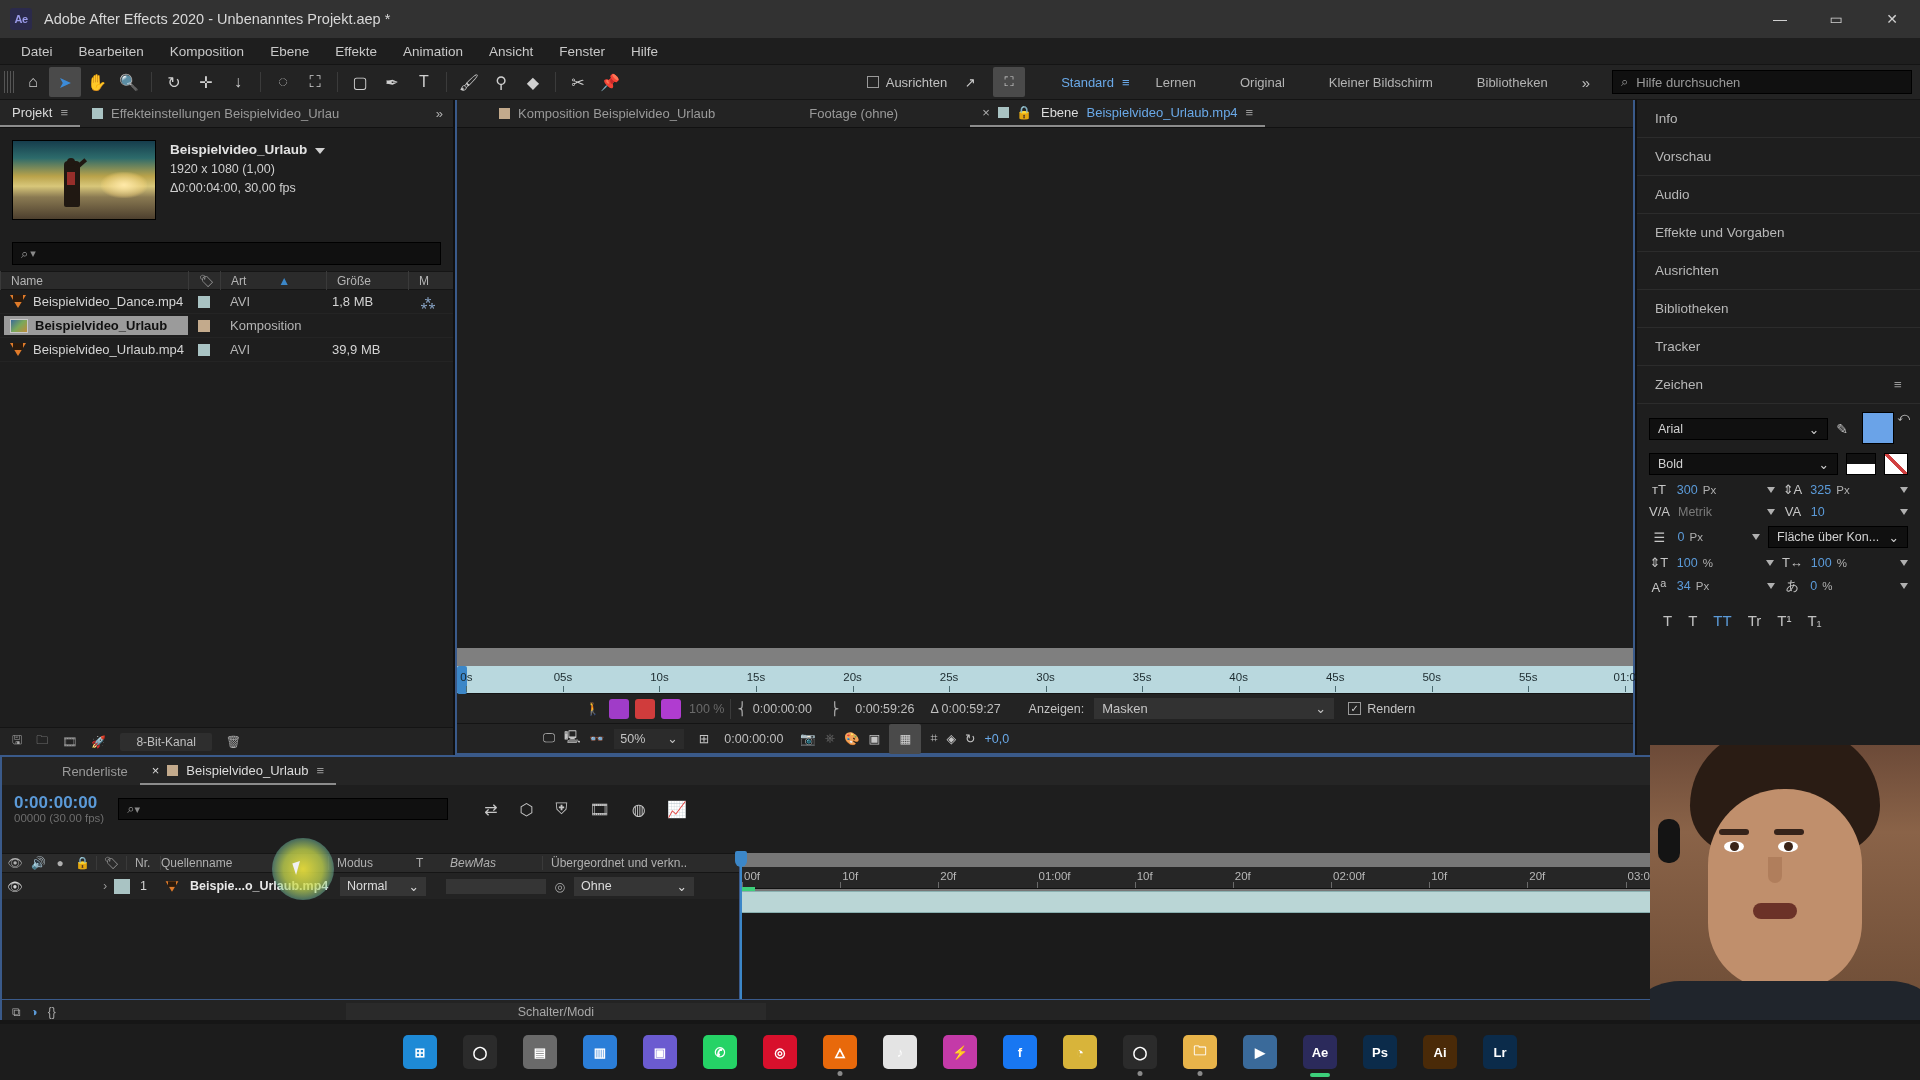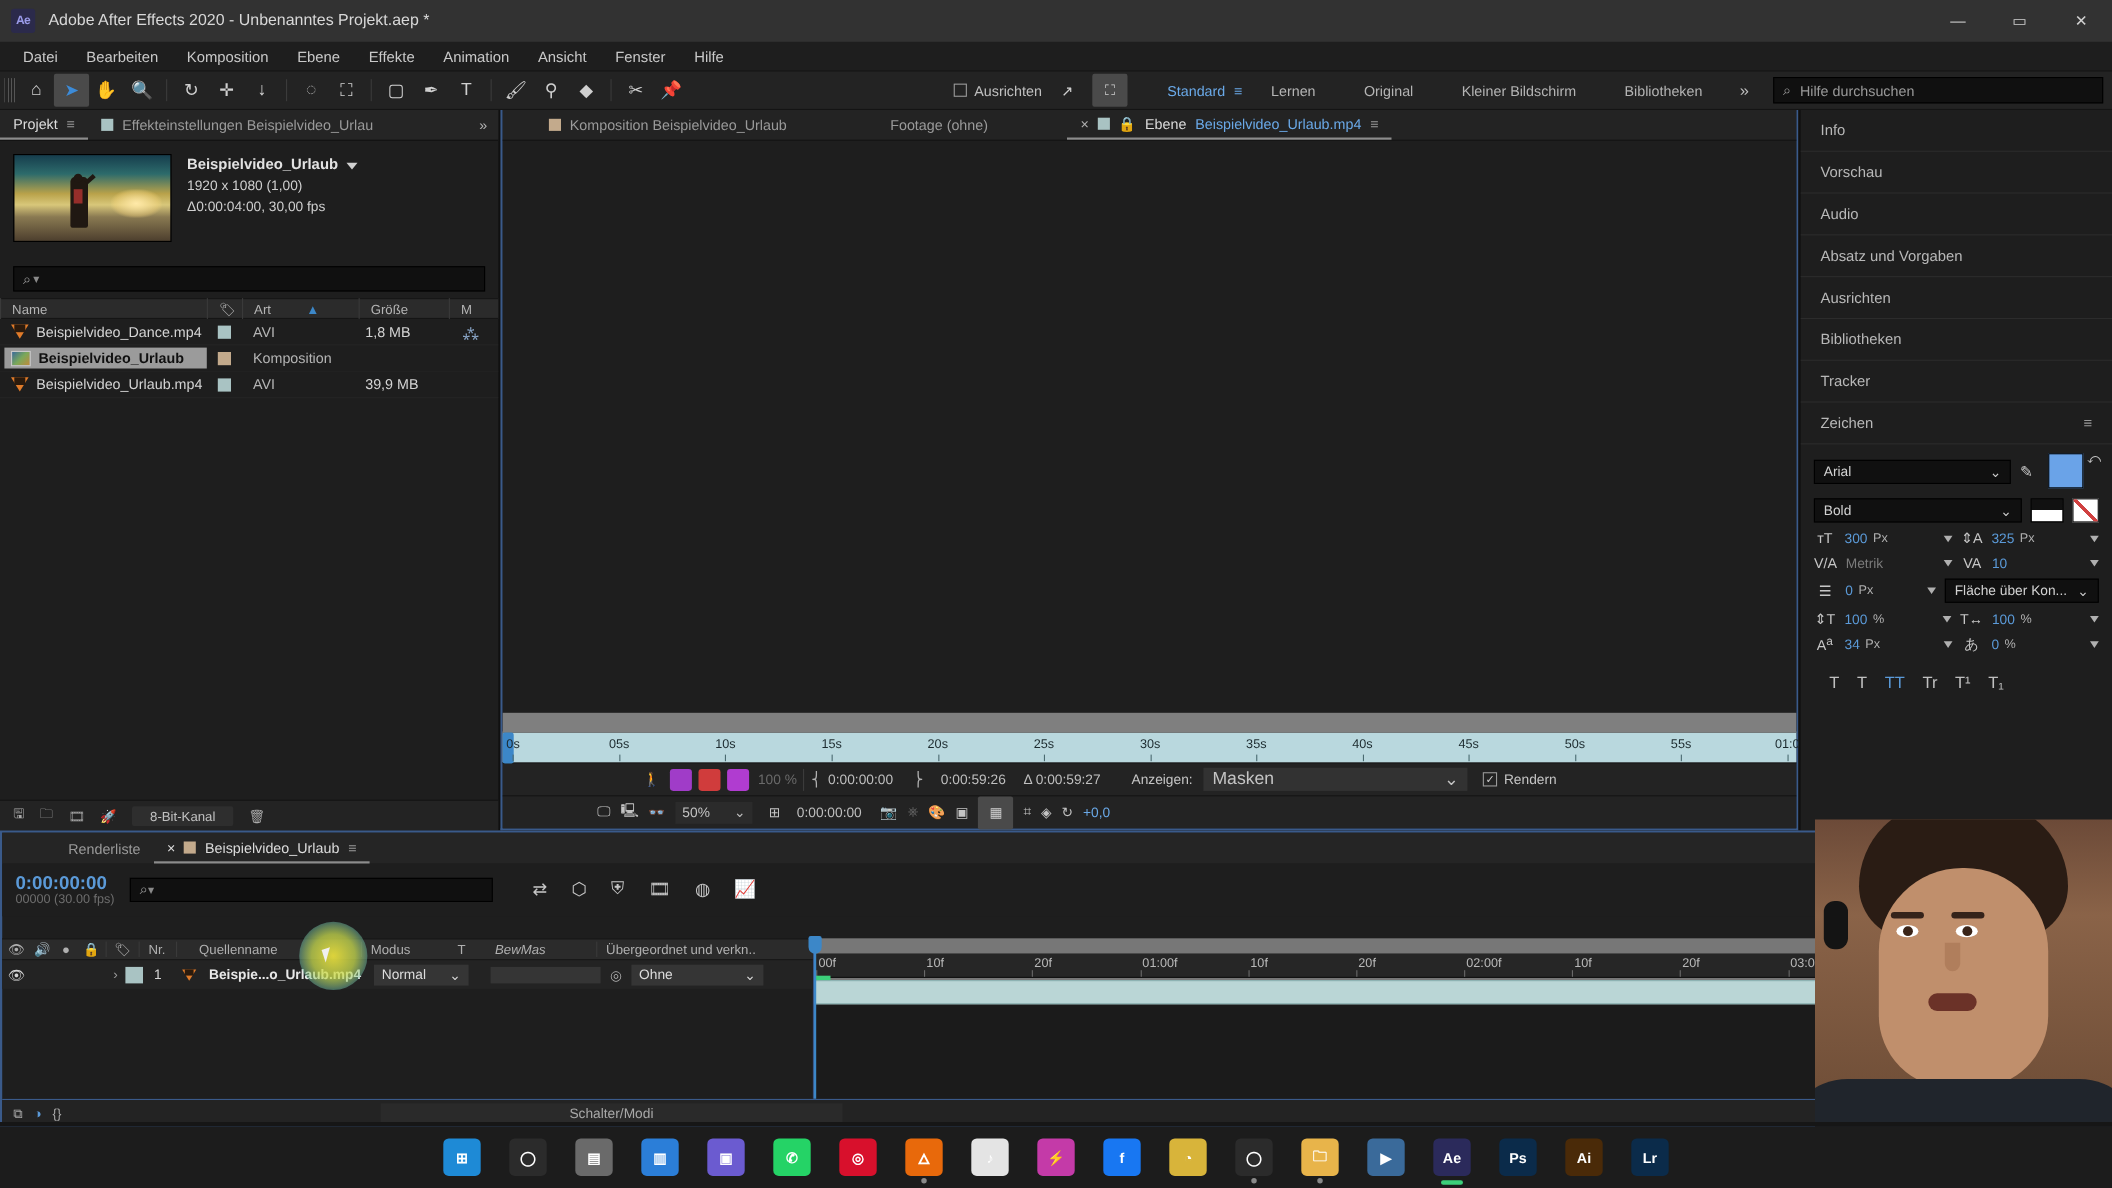--- a/index.html
+++ b/index.html
@@ -93,21 +93,21 @@
   .comp-ruler .gray { position:absolute; top:-18px; left:0; right:0; height:18px; background:#7f7f7f;}
   .ruler-lbl { position:absolute; top:5px; font-size:11.5px; color:#1c2a2e; transform:translateX(-50%);}
   .ruler-tick { position:absolute; top:20px; width:1px; height:6px; background:#4a6a70;}
   .chead { position:absolute; left:0; top:0; width:10px; height:28px; background:#3c87c8; border-radius:2px;}
   .comp-bar1 { height:30px; background:#232323; display:flex; align-items:center; gap:0;
     font-size:12.5px; color:#c4c4c4; border-top:1px solid #141414;}
   .comp-bar2 { height:30px; background:#232323; display:flex; align-items:center; gap:9px; padding-left:86px;
     font-size:12.5px; color:#c4c4c4; border-top:1px solid #141414;}
   .pillbtn { width:20px;height:20px;border-radius:3px; display:inline-block;}
   .select-dd { background:#323232; height:21px; min-width:200px; display:flex; align-items:center;
-    padding:0 8px; font-size:16px; justify-content:space-between; }
+    padding:0 8px; font-size:13px; justify-content:space-between; }
   .tc { color:#bfbfbf; font-size:12.5px;}
   .zoomsel { background:#2b2b2b; height:20px; display:flex;align-items:center;gap:22px;padding:0 6px;font-size:12.5px;}
 
   
   .right-dock { width:285px; background:#1e1e1e; border-left:2px solid #101010; }
   .dock-item { height:38px; display:flex; align-items:center; padding:0 18px; font-size:13.5px;
     color:#b8b8b8; border-bottom:1px solid #2c2c2c; }
   .dock-item .hamb { margin-left:auto; color:#9a9a9a;}
   .char-panel { padding:8px 12px 0 12px; }
   .cp-row { display:flex; align-items:center; gap:8px; margin-bottom:7px;}
@@ -461,21 +461,21 @@
         <div class="dock-item">
           <span>Info</span>
         </div>
         <div class="dock-item">
           <span>Vorschau</span>
         </div>
         <div class="dock-item">
           <span>Audio</span>
         </div>
         <div class="dock-item">
-          <span>Absatz und Vorgaben</span>
+          <span>Effekte und Vorgaben</span>
         </div>
         <div class="dock-item">
           <span>Ausrichten</span>
         </div>
         <div class="dock-item">
           <span>Bibliotheken</span>
         </div>
         <div class="dock-item">
           <span>Tracker</span>
         </div>
@@ -624,21 +624,21 @@
   </div>
 
   <div class="tl-layers">
     <div class="tl-colhead">
       <span style="width:26px;text-align:center;">👁</span>
       <span style="width:22px;text-align:center;">🔊</span>
       <span style="width:20px;text-align:center;">●</span>
       <span style="width:26px;text-align:center;">🔒</span>
       <span style="width:30px;text-align:center;border-left:1px solid #3a3a3a;">🏷</span>
       <span style="width:34px;padding-left:8px;border-left:1px solid #3a3a3a;">Nr.</span>
-      <span style="width:168px;padding-left:20px;border-left:1px solid #3a3a3a;">Quellenname</span>
+      <span style="width:168px;padding-left:0;border-left:1px solid #3a3a3a;">Quellenname</span>
       <span style="width:80px;padding-left:8px;border-left:1px solid #3a3a3a;">Modus</span>
       <span style="width:34px;padding-left:8px;">T</span>
       <span style="width:100px;padding-left:8px;font-style:italic;">BewMas</span>
       <span style="flex:1;padding-left:8px;border-left:1px solid #3a3a3a;">Übergeordnet und verkn..</span>
     </div>
     <div class="tl-row">
       <span style="width:26px;text-align:center;">👁</span>
       <span style="width:22px;"></span>
       <span style="width:20px;"></span>
       <span style="width:26px;"></span>

